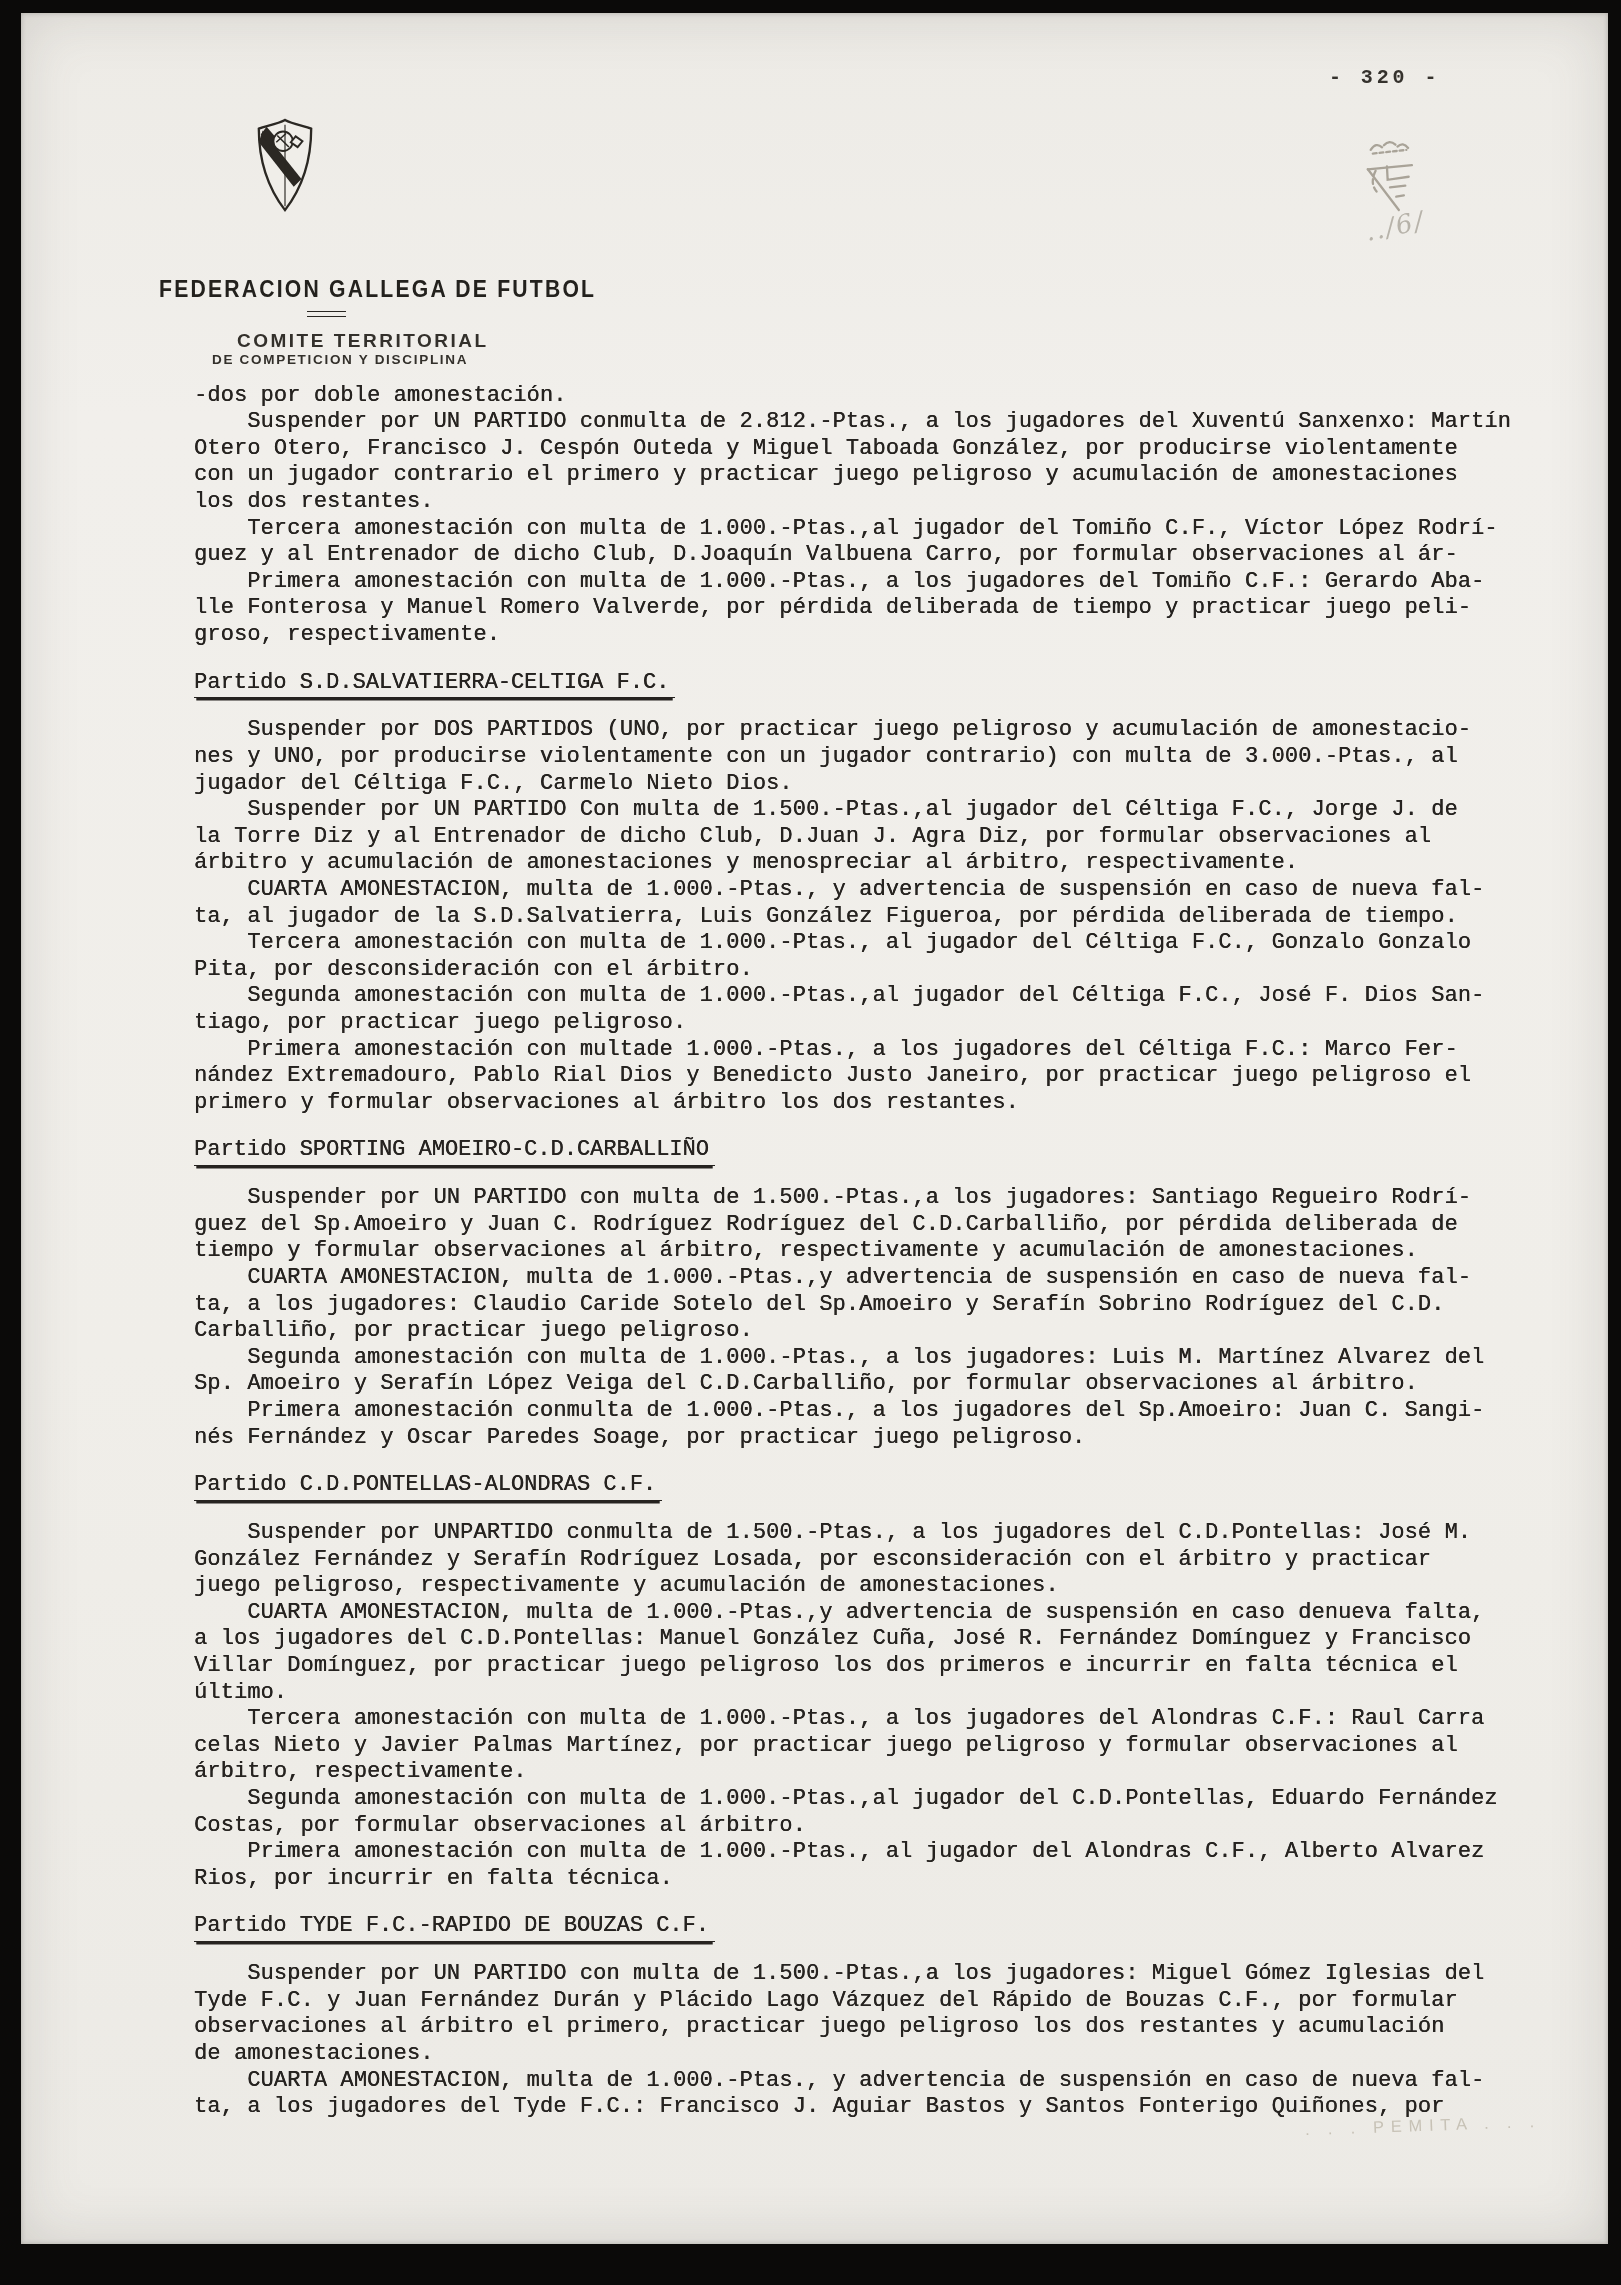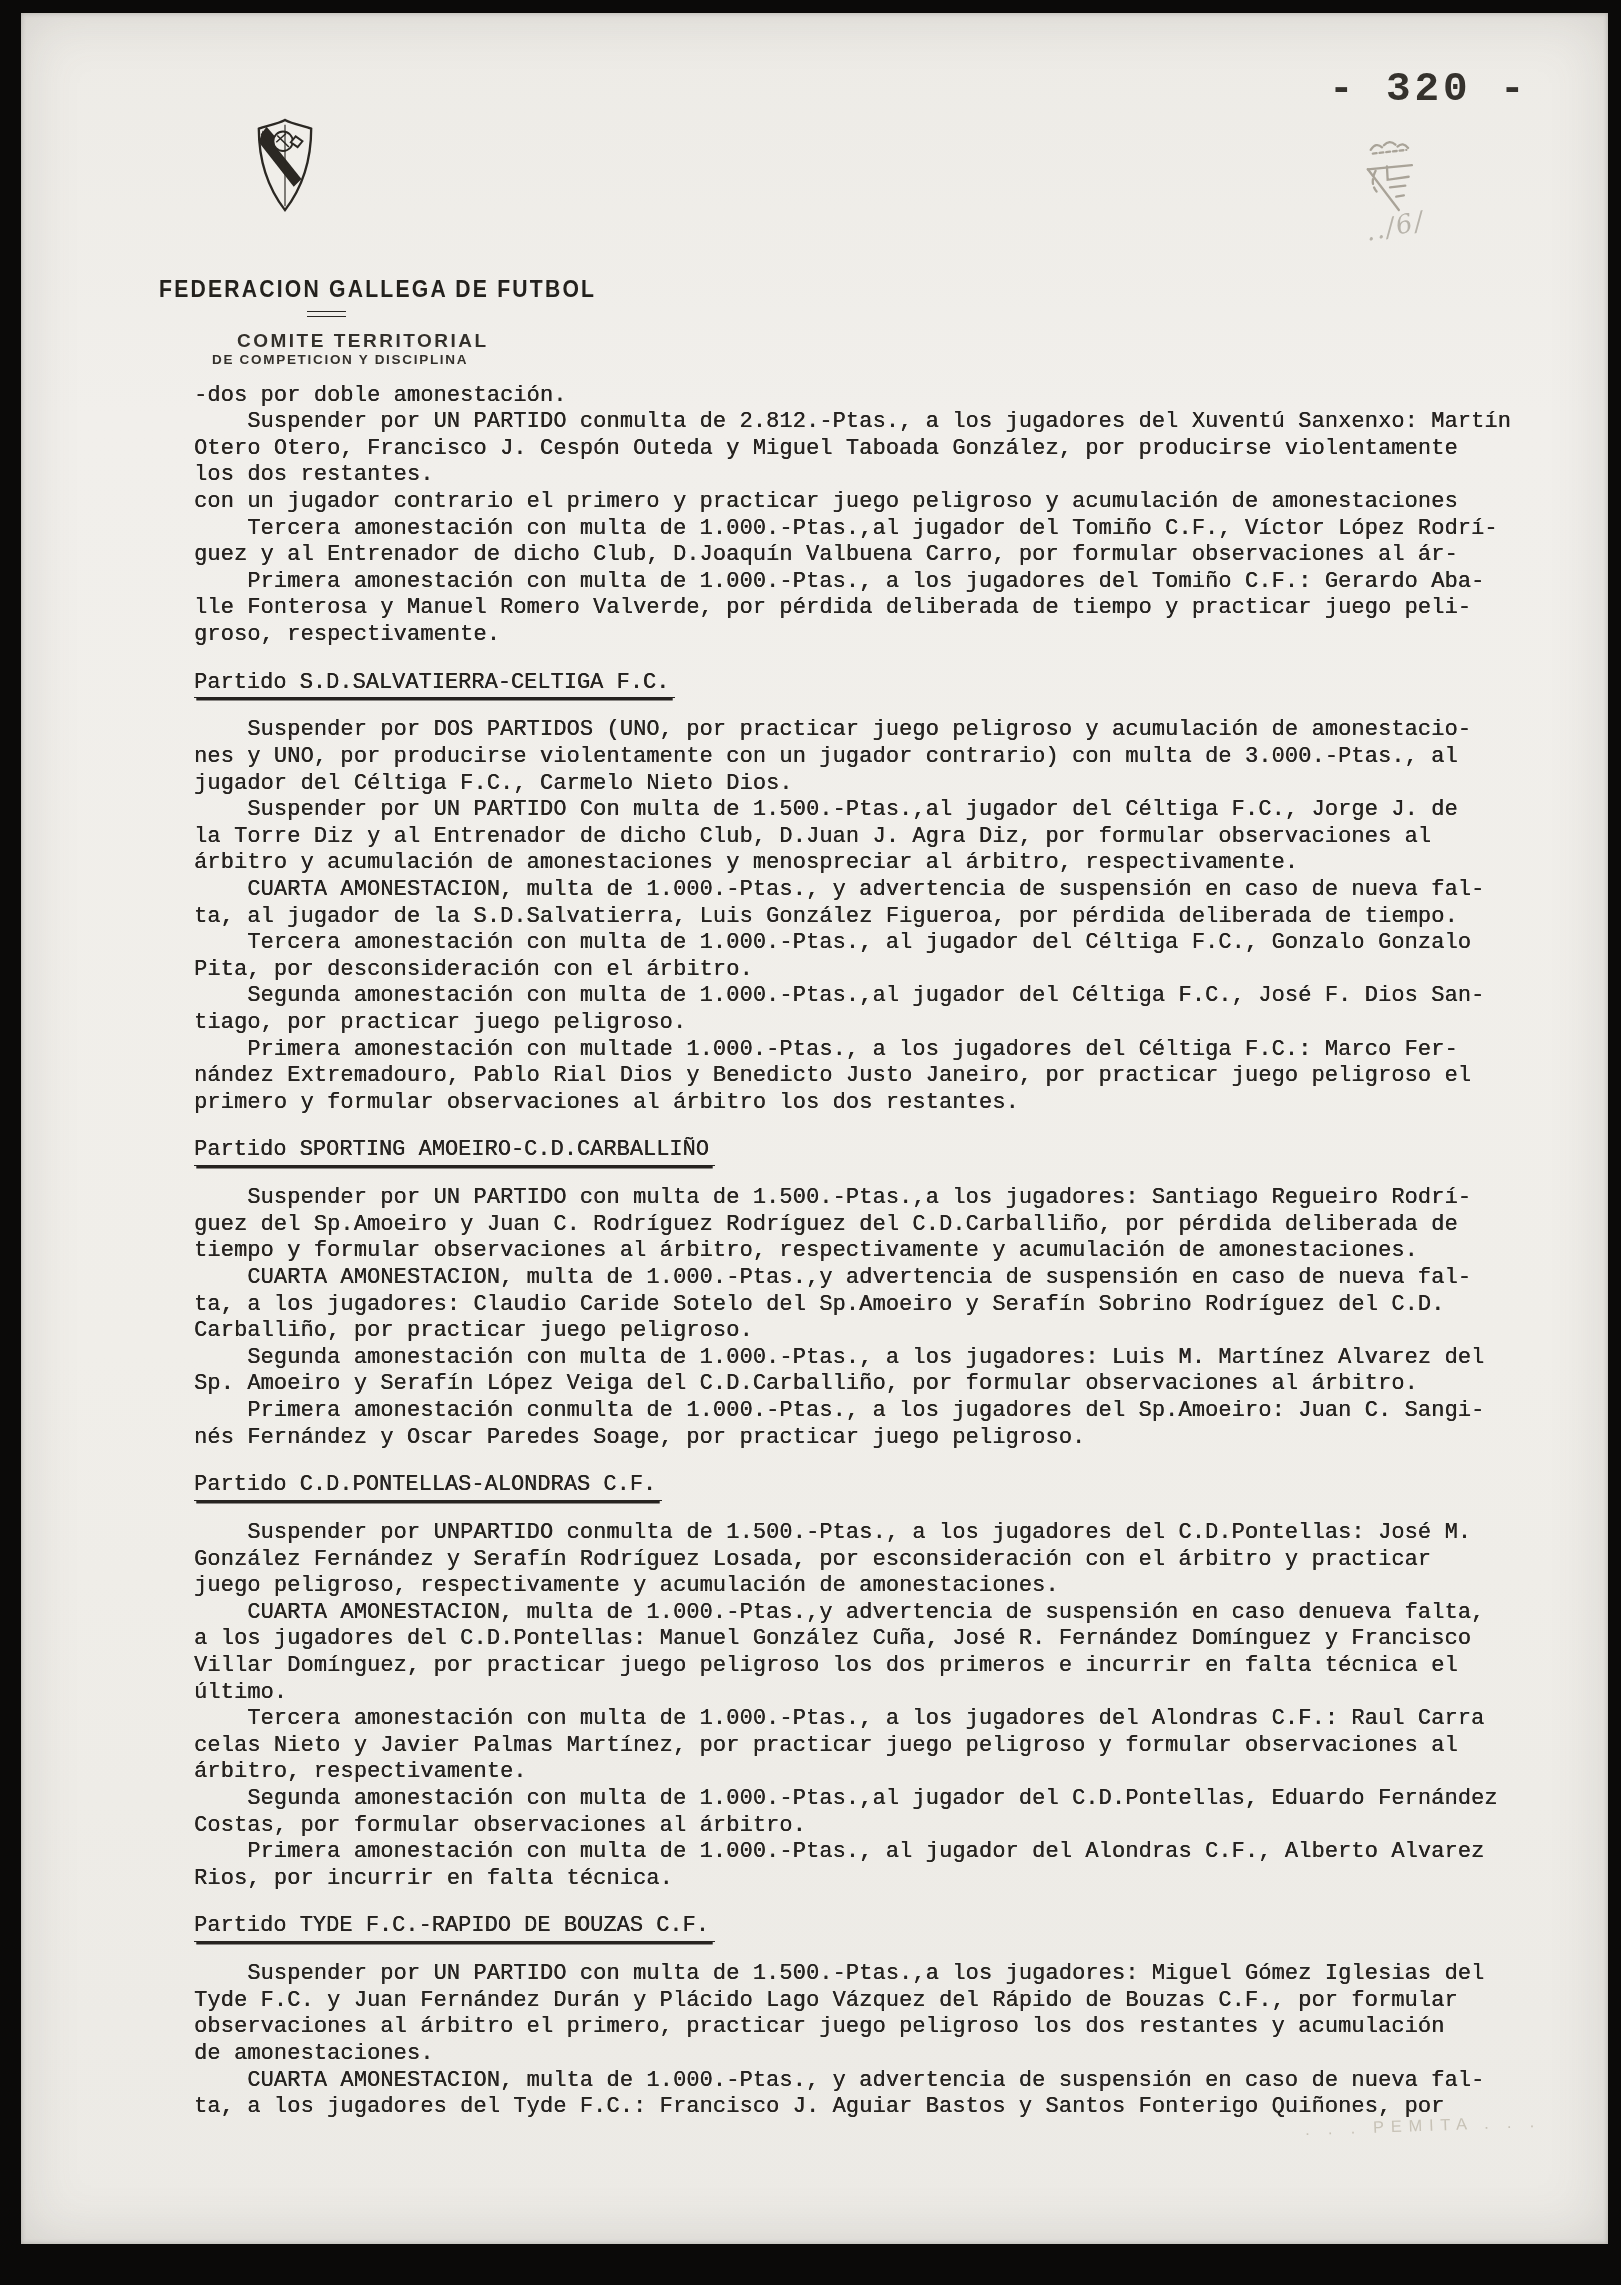--- a/index.html
+++ b/index.html
@@ -19,21 +19,21 @@
   }
   .paper {
     position: absolute;
     left: 21px; top: 12.6px; right: 12.6px; bottom: 41px;
     background: linear-gradient(180deg, #edebe6 0%, #f1efeb 18%, #f0eee9 60%, #eceae5 100%);
     box-shadow: inset 0 0 58px rgba(90,85,75,.18), inset 0 0 5.8px rgba(40,38,34,.25);
   }
   .page-number {
     position: absolute;
     left: 1308px; top: 53px;
-    font-size: 41px;
+    font-size: 20px;
     font-weight: bold;
     color: #35322d;
     letter-spacing: 3.9px;
     text-align: right;
   }
   .stamp {
     position: absolute;
     left: 1334px; top: 124px;
     opacity: .85;
     transform: rotate(-3deg);
@@ -165,22 +165,22 @@
       <div class="lh-rule"></div>
       <div class="committee1">COMITE TERRITORIAL</div>
       <div class="committee2">DE COMPETICION Y DISCIPLINA</div>
     </div>
 
     <div class="doc-body" id="doc-body">
         <section>
           <div class="line">-dos por doble amonestación.</div>
           <div class="line">    Suspender por UN PARTIDO conmulta de 2.812.-Ptas., a los jugadores del Xuventú Sanxenxo: Martín</div>
           <div class="line">Otero Otero, Francisco J. Cespón Outeda y Miguel Taboada González, por producirse violentamente</div>
+          <div class="line">con un jugador contrario el primero y practicar juego peligroso y acumulación de amonestaciones</div>
           <div class="line">los dos restantes.</div>
-          <div class="line">con un jugador contrario el primero y practicar juego peligroso y acumulación de amonestaciones</div>
           <div class="line">    Tercera amonestación con multa de 1.000.-Ptas.,al jugador del Tomiño C.F., Víctor López Rodrí-</div>
           <div class="line">guez y al Entrenador de dicho Club, D.Joaquín Valbuena Carro, por formular observaciones al ár-</div>
           <div class="line">    Primera amonestación con multa de 1.000.-Ptas., a los jugadores del Tomiño C.F.: Gerardo Aba-</div>
           <div class="line">lle Fonterosa y Manuel Romero Valverde, por pérdida deliberada de tiempo y practicar juego peli-</div>
           <div class="line">groso, respectivamente.</div>
         </section>
         <section><div class="heading">Partido S.D.SALVATIERRA-CELTIGA F.C.</div><div class="line">    Suspender por DOS PARTIDOS (UNO, por practicar juego peligroso y acumulación de amonestacio-</div><div class="line">nes y UNO, por producirse violentamente con un jugador contrario) con multa de 3.000.-Ptas., al</div><div class="line">jugador del Céltiga F.C., Carmelo Nieto Dios.</div><div class="line">    Suspender por UN PARTIDO Con multa de 1.500.-Ptas.,al jugador del Céltiga F.C., Jorge J. de</div><div class="line">la Torre Diz y al Entrenador de dicho Club, D.Juan J. Agra Diz, por formular observaciones al</div><div class="line">árbitro y acumulación de amonestaciones y menospreciar al árbitro, respectivamente.</div><div class="line">    CUARTA AMONESTACION, multa de 1.000.-Ptas., y advertencia de suspensión en caso de nueva fal-</div><div class="line">ta, al jugador de la S.D.Salvatierra, Luis González Figueroa, por pérdida deliberada de tiempo.</div><div class="line">    Tercera amonestación con multa de 1.000.-Ptas., al jugador del Céltiga F.C., Gonzalo Gonzalo</div><div class="line">Pita, por desconsideración con el árbitro.</div><div class="line">    Segunda amonestación con multa de 1.000.-Ptas.,al jugador del Céltiga F.C., José F. Dios San-</div><div class="line">tiago, por practicar juego peligroso.</div><div class="line">    Primera amonestación con multade 1.000.-Ptas., a los jugadores del Céltiga F.C.: Marco Fer-</div><div class="line">nández Extremadouro, Pablo Rial Dios y Benedicto Justo Janeiro, por practicar juego peligroso el</div><div class="line">primero y formular observaciones al árbitro los dos restantes.</div></section>
         <section><div class="heading">Partido SPORTING AMOEIRO-C.D.CARBALLIÑO</div><div class="line">    Suspender por UN PARTIDO con multa de 1.500.-Ptas.,a los jugadores: Santiago Regueiro Rodrí-</div><div class="line">guez del Sp.Amoeiro y Juan C. Rodríguez Rodríguez del C.D.Carballiño, por pérdida deliberada de</div><div class="line">tiempo y formular observaciones al árbitro, respectivamente y acumulación de amonestaciones.</div><div class="line">    CUARTA AMONESTACION, multa de 1.000.-Ptas.,y advertencia de suspensión en caso de nueva fal-</div><div class="line">ta, a los jugadores: Claudio Caride Sotelo del Sp.Amoeiro y Serafín Sobrino Rodríguez del C.D.</div><div class="line">Carballiño, por practicar juego peligroso.</div><div class="line">    Segunda amonestación con multa de 1.000.-Ptas., a los jugadores: Luis M. Martínez Alvarez del</div><div class="line">Sp. Amoeiro y Serafín López Veiga del C.D.Carballiño, por formular observaciones al árbitro.</div><div class="line">    Primera amonestación conmulta de 1.000.-Ptas., a los jugadores del Sp.Amoeiro: Juan C. Sangi-</div><div class="line">nés Fernández y Oscar Paredes Soage, por practicar juego peligroso.</div></section>
         <section><div class="heading">Partido C.D.PONTELLAS-ALONDRAS C.F.</div><div class="line">    Suspender por UNPARTIDO conmulta de 1.500.-Ptas., a los jugadores del C.D.Pontellas: José M.</div><div class="line">González Fernández y Serafín Rodríguez Losada, por esconsideración con el árbitro y practicar</div><div class="line">juego peligroso, respectivamente y acumulación de amonestaciones.</div><div class="line">    CUARTA AMONESTACION, multa de 1.000.-Ptas.,y advertencia de suspensión en caso denueva falta,</div><div class="line">a los jugadores del C.D.Pontellas: Manuel González Cuña, José R. Fernández Domínguez y Francisco</div><div class="line">Villar Domínguez, por practicar juego peligroso los dos primeros e incurrir en falta técnica el</div><div class="line">último.</div><div class="line">    Tercera amonestación con multa de 1.000.-Ptas., a los jugadores del Alondras C.F.: Raul Carra</div><div class="line">celas Nieto y Javier Palmas Martínez, por practicar juego peligroso y formular observaciones al</div><div class="line">árbitro, respectivamente.</div><div class="line">    Segunda amonestación con multa de 1.000.-Ptas.,al jugador del C.D.Pontellas, Eduardo Fernández</div><div class="line">Costas, por formular observaciones al árbitro.</div><div class="line">    Primera amonestación con multa de 1.000.-Ptas., al jugador del Alondras C.F., Alberto Alvarez</div><div class="line">Rios, por incurrir en falta técnica.</div></section>
         <section><div class="heading">Partido TYDE F.C.-RAPIDO DE BOUZAS C.F.</div><div class="line">    Suspender por UN PARTIDO con multa de 1.500.-Ptas.,a los jugadores: Miguel Gómez Iglesias del</div><div class="line">Tyde F.C. y Juan Fernández Durán y Plácido Lago Vázquez del Rápido de Bouzas C.F., por formular</div><div class="line">observaciones al árbitro el primero, practicar juego peligroso los dos restantes y acumulación</div><div class="line">de amonestaciones.</div><div class="line">    CUARTA AMONESTACION, multa de 1.000.-Ptas., y advertencia de suspensión en caso de nueva fal-</div><div class="line">ta, a los jugadores del Tyde F.C.: Francisco J. Aguiar Bastos y Santos Fonterigo Quiñones, por</div></section>

